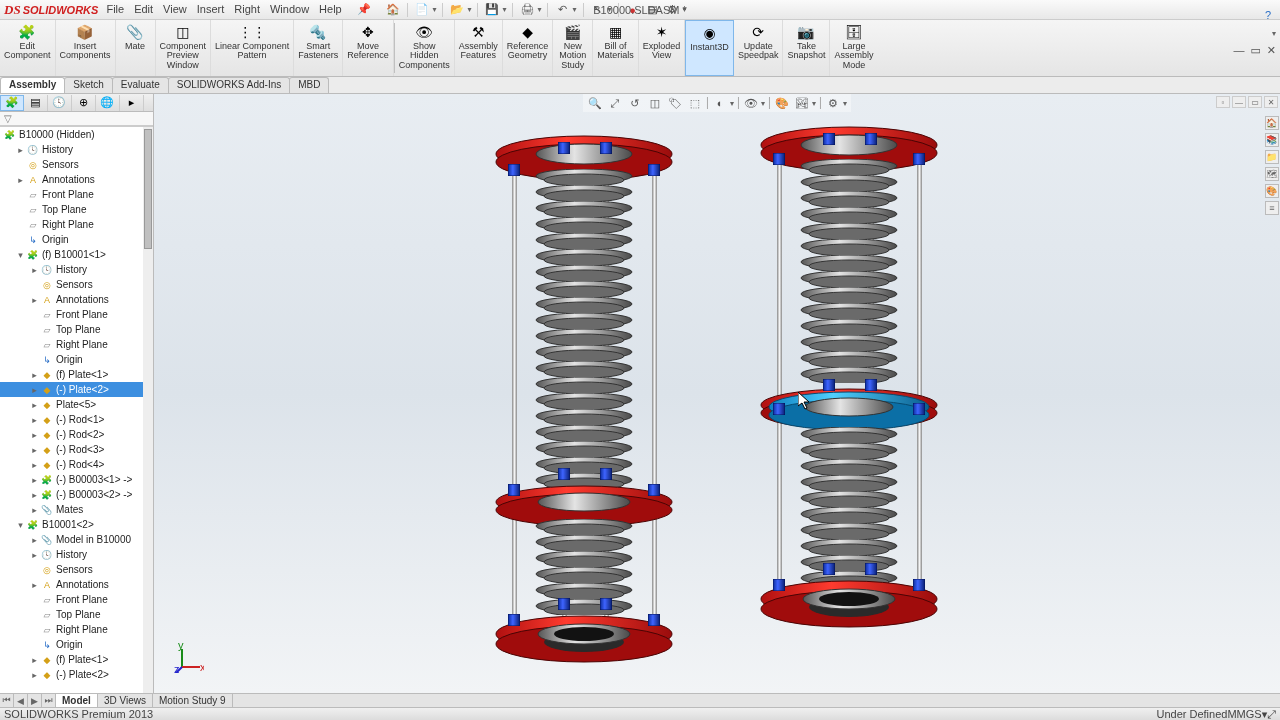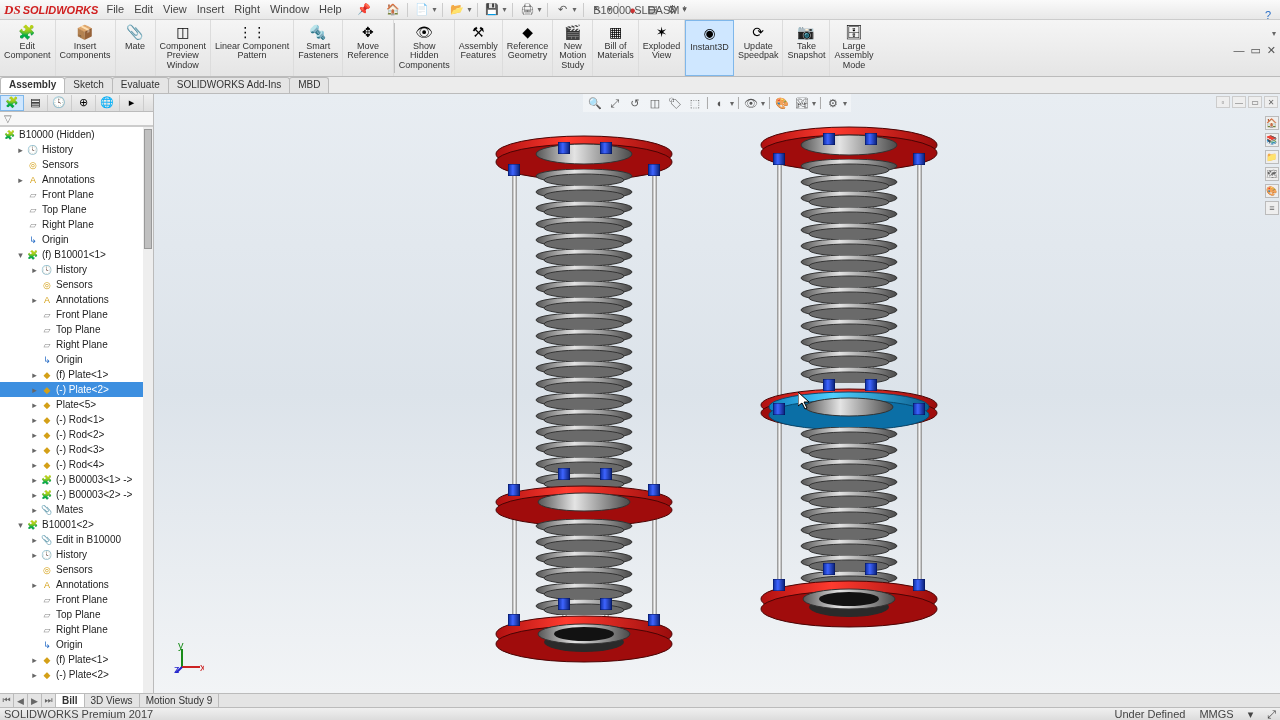--- a/index.html
+++ b/index.html
@@ -94,21 +94,21 @@
 
 
 .btabs { height:14px; background:#e4e4e4; border-top:1px solid #bbb; display:flex; align-items:stretch; }
 .btabs .bt { padding:0 6px; border-right:1px solid #bbb; font-size:10px; color:#333; display:flex; align-items:center; }
 .btabs .bt.active { background:#fff; font-weight:bold; }
 .btabs .nav { width:14px; display:flex; align-items:center; justify-content:center; color:#666; font-size:9px; border-right:1px solid #bbb; }
 
 
 .status { height:13px; background:linear-gradient(#f0f0f0,#dcdcdc); border-top:1px solid #bbb; display:flex; align-items:center; padding:0 4px; font-size:10px; color:#444; }
 .status .sfill { flex:1; }
-.status .sitem { margin-left:14px; }
+.status .sitem { }
 </style>
 </head>
 <body>
 
 <div class="titlebar">
   <div class="logo">
     <span class="logo-ds">DS</span>
     <span>SOLIDWORKS</span>
   </div>
   <div class="menus">
@@ -408,21 +408,21 @@
           <span class="ntxt">Mates</span>
         </div>
       <div class="node ind1">
           <span class="exp">▾</span>
           <span class="nico ico-asm">🧩</span>
           <span class="ntxt">B10001&lt;2&gt;</span>
         </div>
       <div class="node ind2">
           <span class="exp">▸</span>
           <span class="nico ico-mate">📎</span>
-          <span class="ntxt">Edit in B10000</span>
+          <span class="ntxt">Model in B10000</span>
         </div>
       <div class="node ind2">
           <span class="exp">▸</span>
           <span class="nico ico-folder">🕓</span>
           <span class="ntxt">History</span>
         </div>
       <div class="node ind2">
           <span class="exp"></span>
           <span class="nico ico-folder">◎</span>
           <span class="ntxt">Sensors</span>
@@ -996,25 +996,25 @@
     </svg>
 
   </div>
 </div>
 
 <div class="btabs">
   <div class="nav">⏮</div>
   <div class="nav">◀</div>
   <div class="nav">▶</div>
   <div class="nav">⏭</div>
-  <div class="bt active">Bill</div>
+  <div class="bt active">Model</div>
   <div class="bt">3D Views</div>
   <div class="bt">Motion Study 9</div>
 </div>
 
 <div class="status">
-  <span>SOLIDWORKS Premium 2017</span>
+  <span>SOLIDWORKS Premium 2013</span>
   <span class="sfill"></span>
   <span class="sitem">Under Defined</span>
   <span class="sitem">MMGS</span>
   <span class="sitem">▾</span>
   <span class="sitem">⤢</span>
 </div>
 
 </body></html>

